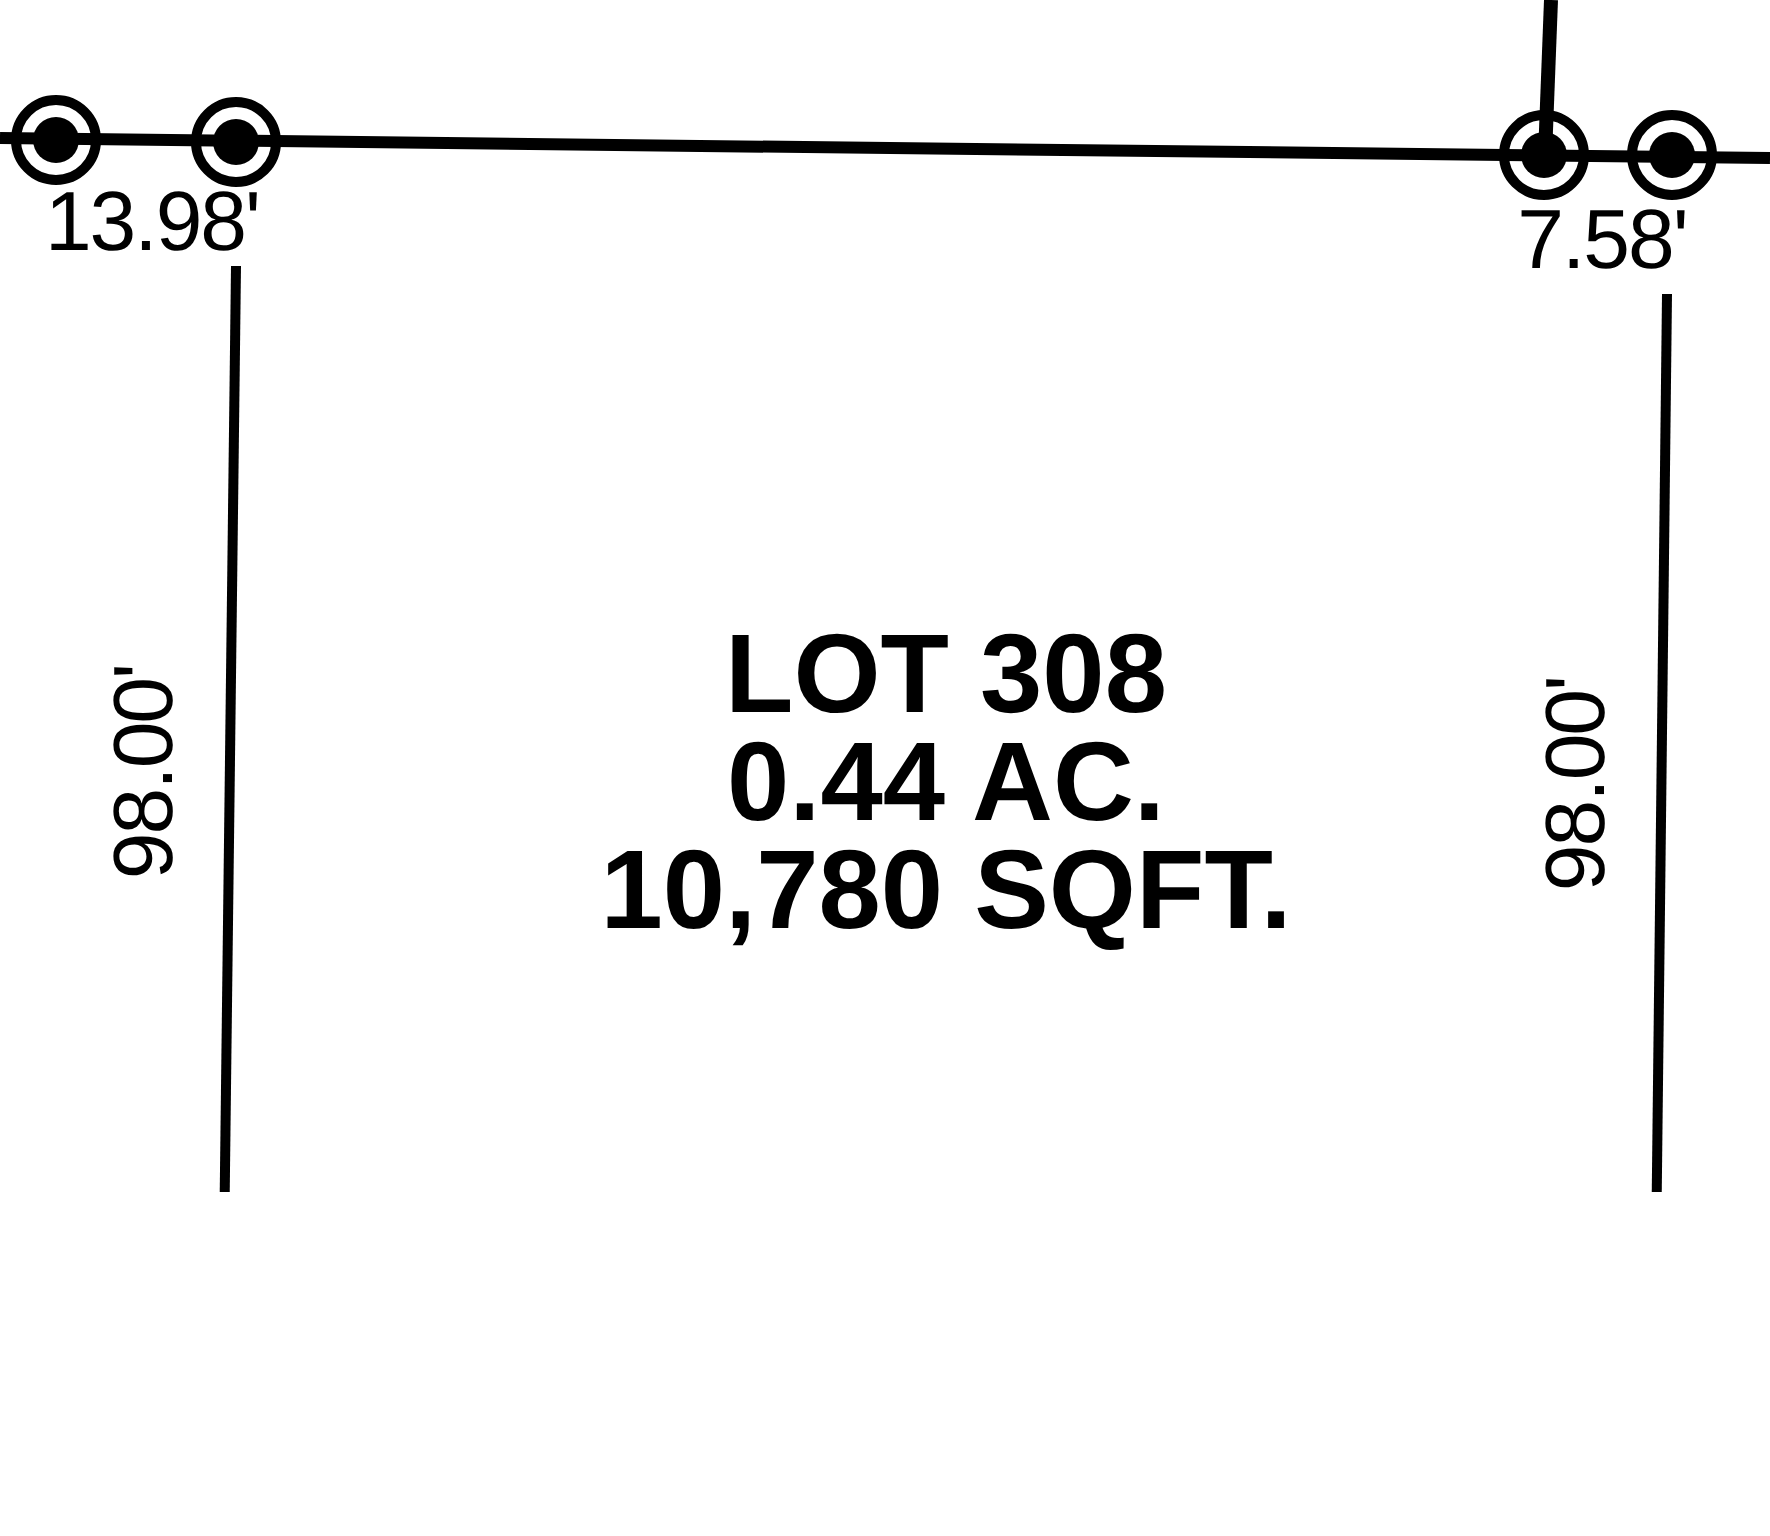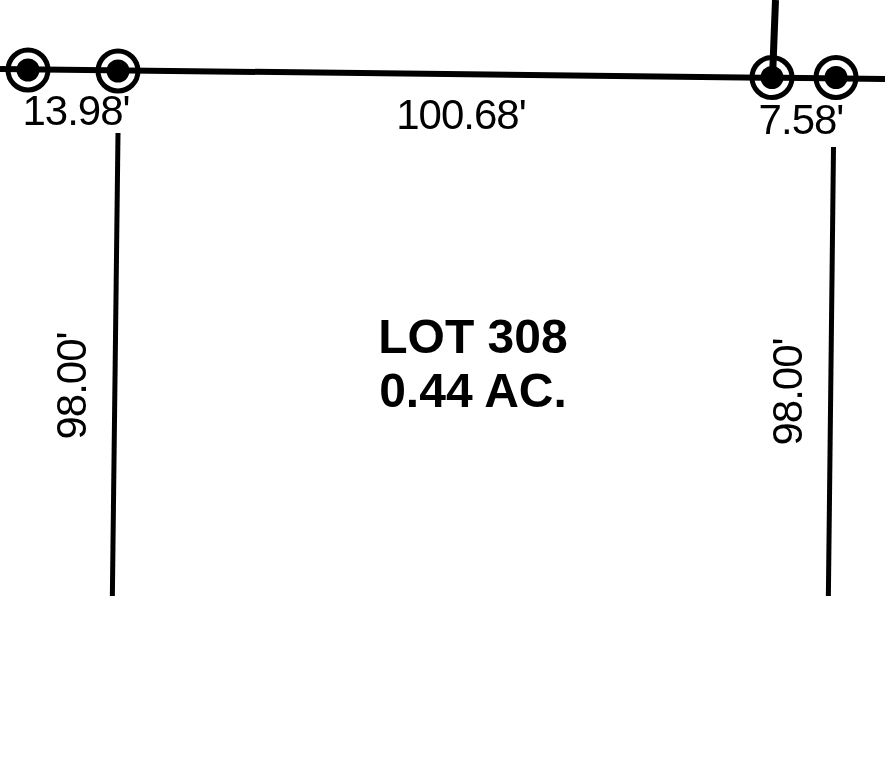--- a/index.html
+++ b/index.html
@@ -37,21 +37,21 @@
   .label.vertical {
     transform: translate(-50%, -50%) rotate(-90deg);
   }
   .lot-block {
     position: absolute;
     left: 473px;
     top: 310px;
     transform: translateX(-50%);
     text-align: center;
     color: #000000;
-    font-size: 48px;
+    font-size: 56px;
     font-weight: bold;
     line-height: 54px;
     white-space: nowrap;
   }
 </style>
 </head>
 <body>
 
 <div class="plat-canvas">
 
@@ -91,27 +91,27 @@
       <circle cx="111" cy="708" r="9" fill="#000000"></circle>
     </g>
     <g>
       <polygon class="ink" points="826,688 796,733 856,733" stroke-width="5" stroke-linejoin="miter"></polygon>
       <circle cx="827" cy="717" r="9" fill="#000000"></circle>
     </g>
   </svg>
 
   <span class="label" style="left:76px; top:111px;">13.98'</span>
 
-  <span class="label" style="left:461px; top:115px;">100.68'</span>
 
   <span class="label" style="left:801px; top:120px;">7.58'</span>
 
   <span class="label vertical" style="left:72px; top:386px;">98.00'</span>
 
   <span class="label vertical" style="left:788px; top:392px;">98.00'</span>
 
 
   <div class="lot-block">
     <div>LOT 308</div>
     <div>0.44 AC.</div>
+    <div>10,780 SQFT.</div>
   </div>
 
 </div>
 
 </body></html>

